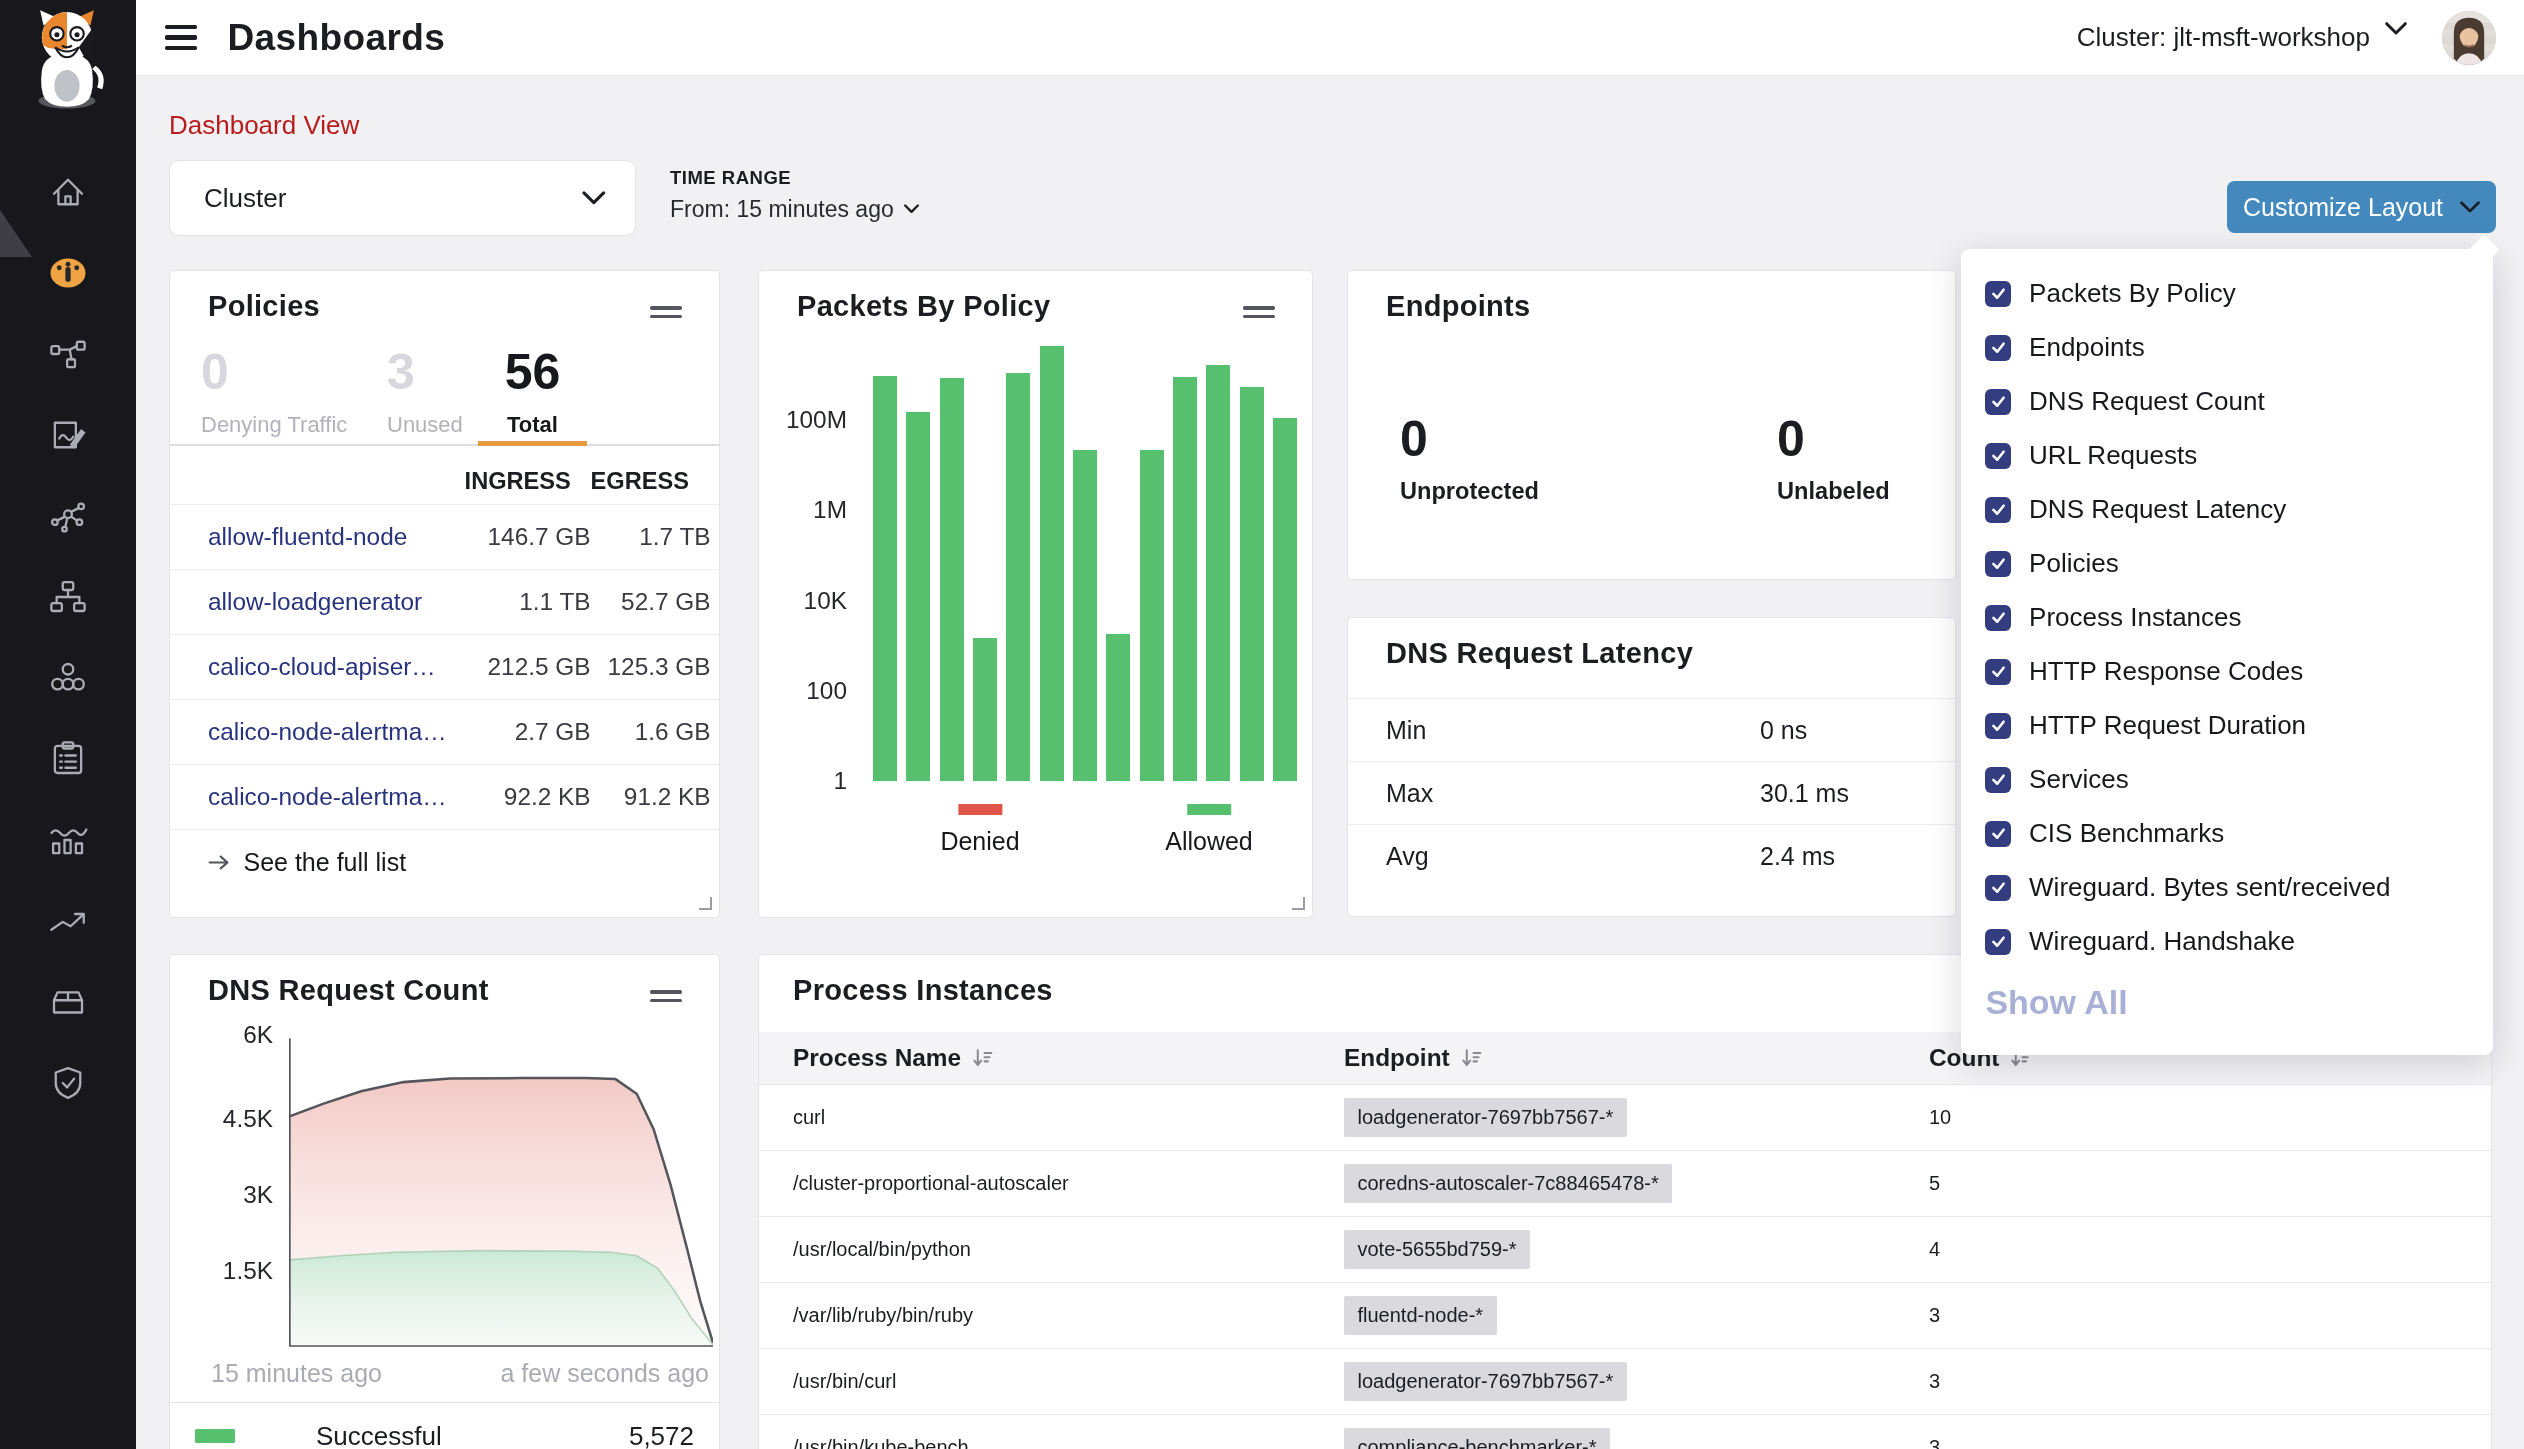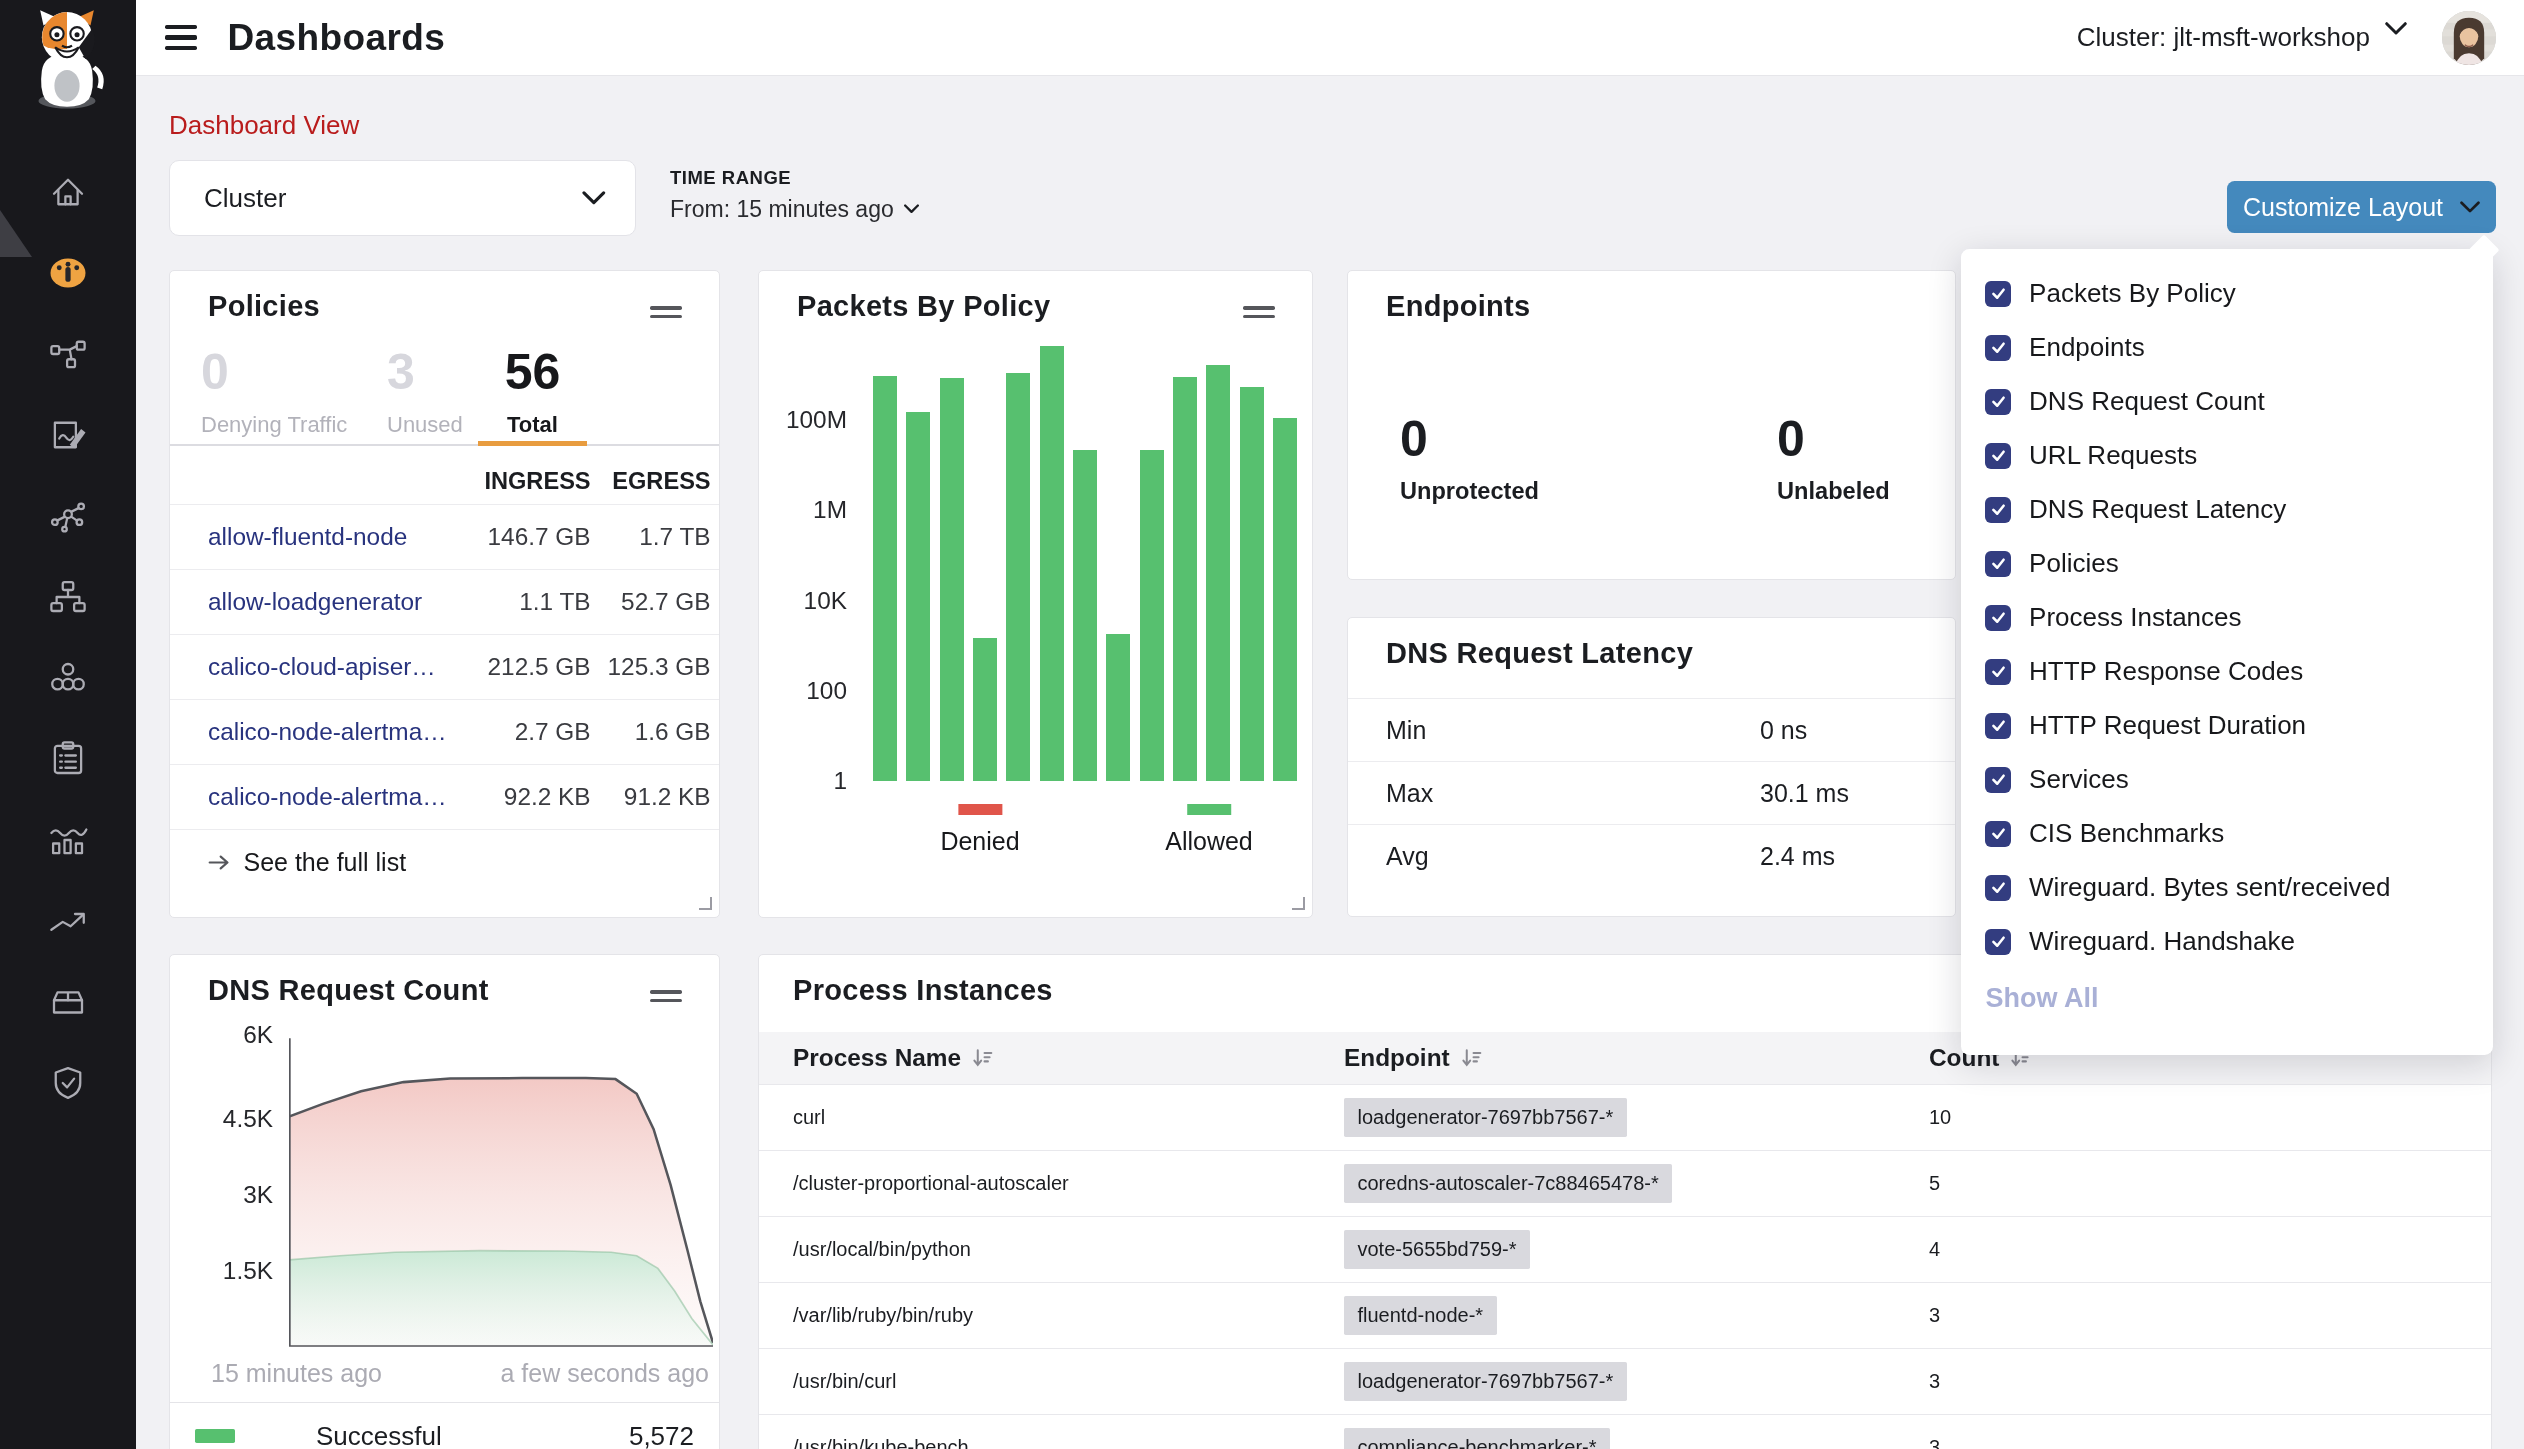--- a/index.html
+++ b/index.html
@@ -50,21 +50,21 @@
   .pol-tab { position:absolute; background:none; border:none; cursor:pointer; text-align:left; font-family:inherit; }
   .pol-tab .num { font-size:50px; font-weight:bold; color:#D7D7DD; line-height:1; }
   .pol-tab .lbl { font-size:22px; color:#B2B2BA; margin-top:15px; }
   .pol-tab.active .num, .pol-tab.active .lbl { color:#17181B; }
   .pol-tab.active .lbl { font-weight:bold; }
   .pol-divider { position:absolute; left:0; top:173px; width:100%; height:1.7px; background:#DCDCE1; }
   .pol-underline { position:absolute; left:308px; top:170px; width:109px; height:5px; background:#E89C3F; }
   .pol-table { position:absolute; left:0; top:187px; width:100%; }
   .pol-hrow, .pol-row, .pol-frow { display:grid; grid-template-columns:1fr 126px 120px; padding:0 8.4px 0 38px; align-items:center; }
   .pol-hrow { height:46px; font-size:23.6px; font-weight:bold; }
-  .pol-hrow div { text-align:right; }
+  .pol-hrow div { }
   .pol-row { height:65px; border-top:1.7px solid #ECECEF; font-size:24.4px; color:#3A3B40; }
   .pol-row a { color:#28337E; text-decoration:none; white-space:nowrap; overflow:hidden; text-overflow:ellipsis; padding-right:17px; }
   .pol-row div { text-align:right; }
   .pol-frow { height:65px; border-top:1.7px solid #ECECEF; }
   .see-full { background:none; border:none; font-family:inherit; font-size:25px; color:#17181B; cursor:pointer; display:flex; align-items:center; gap:13.5px; padding:0; }
   
   .ytick { position:absolute; right:0; transform:translateY(-50%); font-size:24.4px; color:#26272B; text-align:right; }
   
   .pk-ticks { position:absolute; left:0; top:0; width:88px; height:100%; }
   .pk-plot { position:absolute; left:114px; right:15px; top:71px; height:439px; display:flex; align-items:flex-end; gap:9.3px; }
@@ -101,21 +101,21 @@
   .pr-row, .pr-hrow { position:relative; }
   .chip { background:#D9D9DE; padding:8.4px 13.5px; border-radius:1.7px; white-space:nowrap; }
   .sort-icon { display:inline-flex; }
   
   .dropdown { position:absolute; left:1825px; top:173px; width:532px; height:806px; background:#FFF; border-radius:8.4px; box-shadow:0 8.4px 34px rgba(20,20,40,0.16); z-index:60; }
   .dropdown .caret { position:absolute; left:512px; top:-10px; width:22px; height:22px; background:#FFF; transform:rotate(45deg); border-radius:2.5px; }
   .menu-items { position:absolute; left:0; top:17.7px; width:100%; }
   .menu-item { height:54px; display:flex; align-items:center; padding-left:24.4px; background:none; border:none; width:100%; cursor:pointer; font-family:inherit; }
   .cbx { width:26px; height:26px; background:#333D80; border-radius:5.9px; display:flex; align-items:center; justify-content:center; flex:none; }
   .menu-item .mlabel { font-size:26px; color:#17181B; margin-left:17.7px; }
-  .show-all { position:absolute; left:24.4px; top:734px; background:none; border:none; font-family:inherit; font-size:27px; font-weight:bold; color:#A9B0D6; cursor:pointer; }
+  .show-all { position:absolute; left:24.4px; top:734px; background:none; border:none; font-family:inherit; font-size:34px; font-weight:bold; color:#A9B0D6; cursor:pointer; }
   .chev path, .chev polyline { stroke:#1B1D21; }
 </style>
 </head>
 <body>
 
 <aside class="sidebar">
   <div class="logo">
     <svg viewBox="0 0 124 122">
       <ellipse cx="62" cy="112" rx="34" ry="9" fill="#55575C"></ellipse>
       <path d="M62 58 q26 -4 30 18 q3 22 -4 34 q-8 9 -26 9 q-18 0 -26 -9 q-7 -12 -4 -34 q4 -22 30 -18Z" fill="#FFF"></path>

